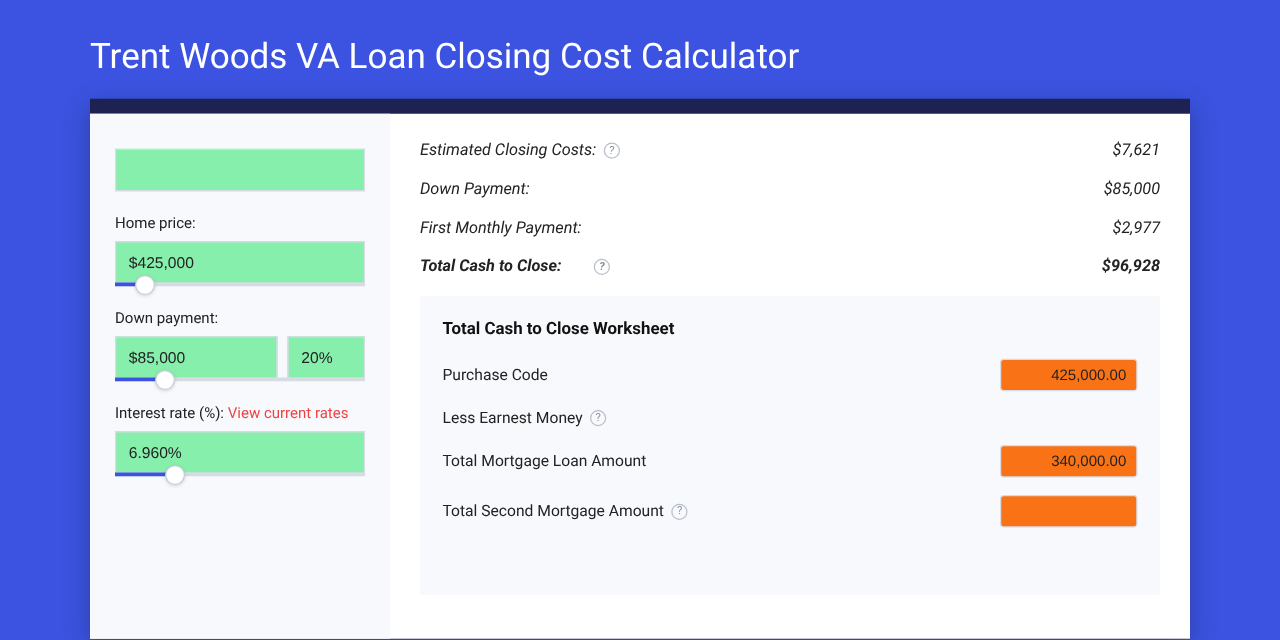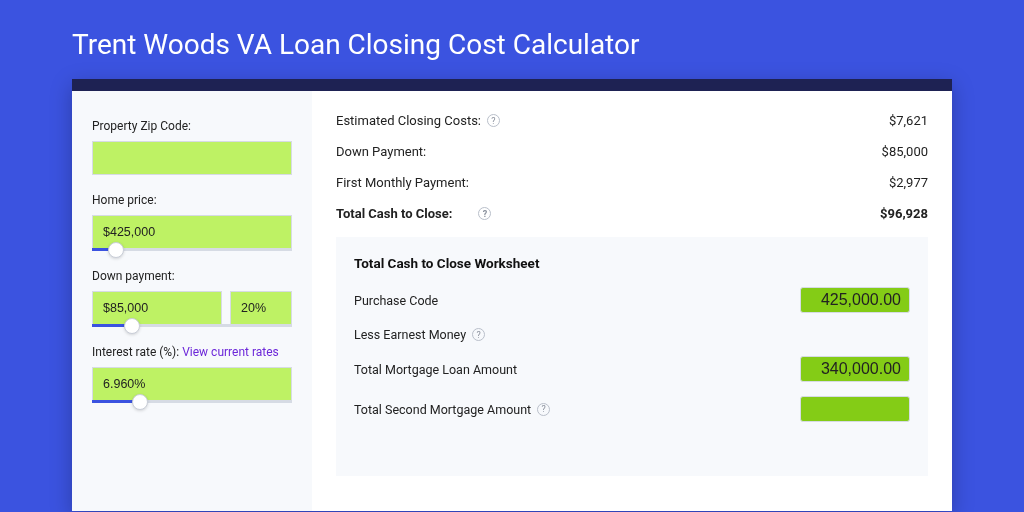--- a/index.html
+++ b/index.html
@@ -45,21 +45,21 @@
 .field-label {
   font-size: 12px;
   color: #222;
   margin-bottom: 8px;
   display: block;
 }
 .text-input {
   width: 100%;
   height: 34px;
   border: 1px solid #d6dbe4;
-  background: #bef264;
+  background: #86efac;
   padding: 0 10px;
   font-size: 12.5px;
   color: #222;
 }
 .field-group { margin-bottom: 18px; }
 .slider-track {
   width: 100%;
   height: 3px;
   background: #d6dbe4;
   position: relative;
@@ -76,34 +76,35 @@
   width: 16px; height: 16px;
   background: #fff;
   border: 1px solid #c9ced8;
   border-radius: 50%;
   transform: translate(-50%, -50%);
   box-shadow: 0 1px 3px rgba(0,0,0,0.15);
 }
 .dp-row { display: flex; gap: 8px; }
 .dp-row .text-input:first-child { flex: 1; }
 .dp-row .text-input:last-child { width: 62px; text-align: left; }
-.link { color: #6d28d9; text-decoration: none; font-size: 12px; }
+.link { color: #ef4444; text-decoration: none; font-size: 12px; }
 .section-title {
   font-size: 13.5px;
   font-weight: 700;
   color: #111;
   margin-bottom: 14px;
 }
 .summary-row {
   display: flex;
   justify-content: space-between;
   align-items: center;
   font-size: 13px;
   color: #222;
   margin-bottom: 16px;
+  font-style: italic;
 }
 .summary-row .label { display: flex; align-items: center; gap: 6px; }
 .summary-row.total .label,
 .summary-row.total .value { font-weight: 700; gap: 26px; }
 .help-icon {
   display: inline-flex;
   width: 13px; height: 13px;
   border: 1px solid #b9bfca;
   border-radius: 50%;
   align-items: center;
@@ -128,40 +129,39 @@
   align-items: center;
   font-size: 12.5px;
   color: #222;
   margin-bottom: 14px;
 }
 .ws-row .label { display: flex; align-items: center; gap: 6px; }
 .ws-input {
   width: 110px;
   height: 26px;
   border: 1px solid #d6dbe4;
-  background: #84cc16;
+  background: #f97316;
   text-align: right;
   padding: 0 8px;
-  font-size: 16px;
+  font-size: 12px;
   color: #222;
   border-radius: 3px;
 }
 </style>
 </head>
 <body>
 
 <h1 class="page-title">Trent Woods VA Loan Closing Cost Calculator</h1>
 
 <div class="outer-panel">
   <div class="calc">
 
     <div class="left">
 
       <div class="field-group">
-        <label class="field-label">Property Zip Code:</label>
         <input class="text-input" value="" style="">
       </div>
 
       <div class="field-group">
         <label class="field-label">Home price:</label>
         <input class="text-input" value="$425,000" style="">
         <div class="slider-track">
           <div class="slider-fill" style="width: 12%;"></div>
           <div class="slider-thumb" style="left: 12%;"></div>
         </div>

